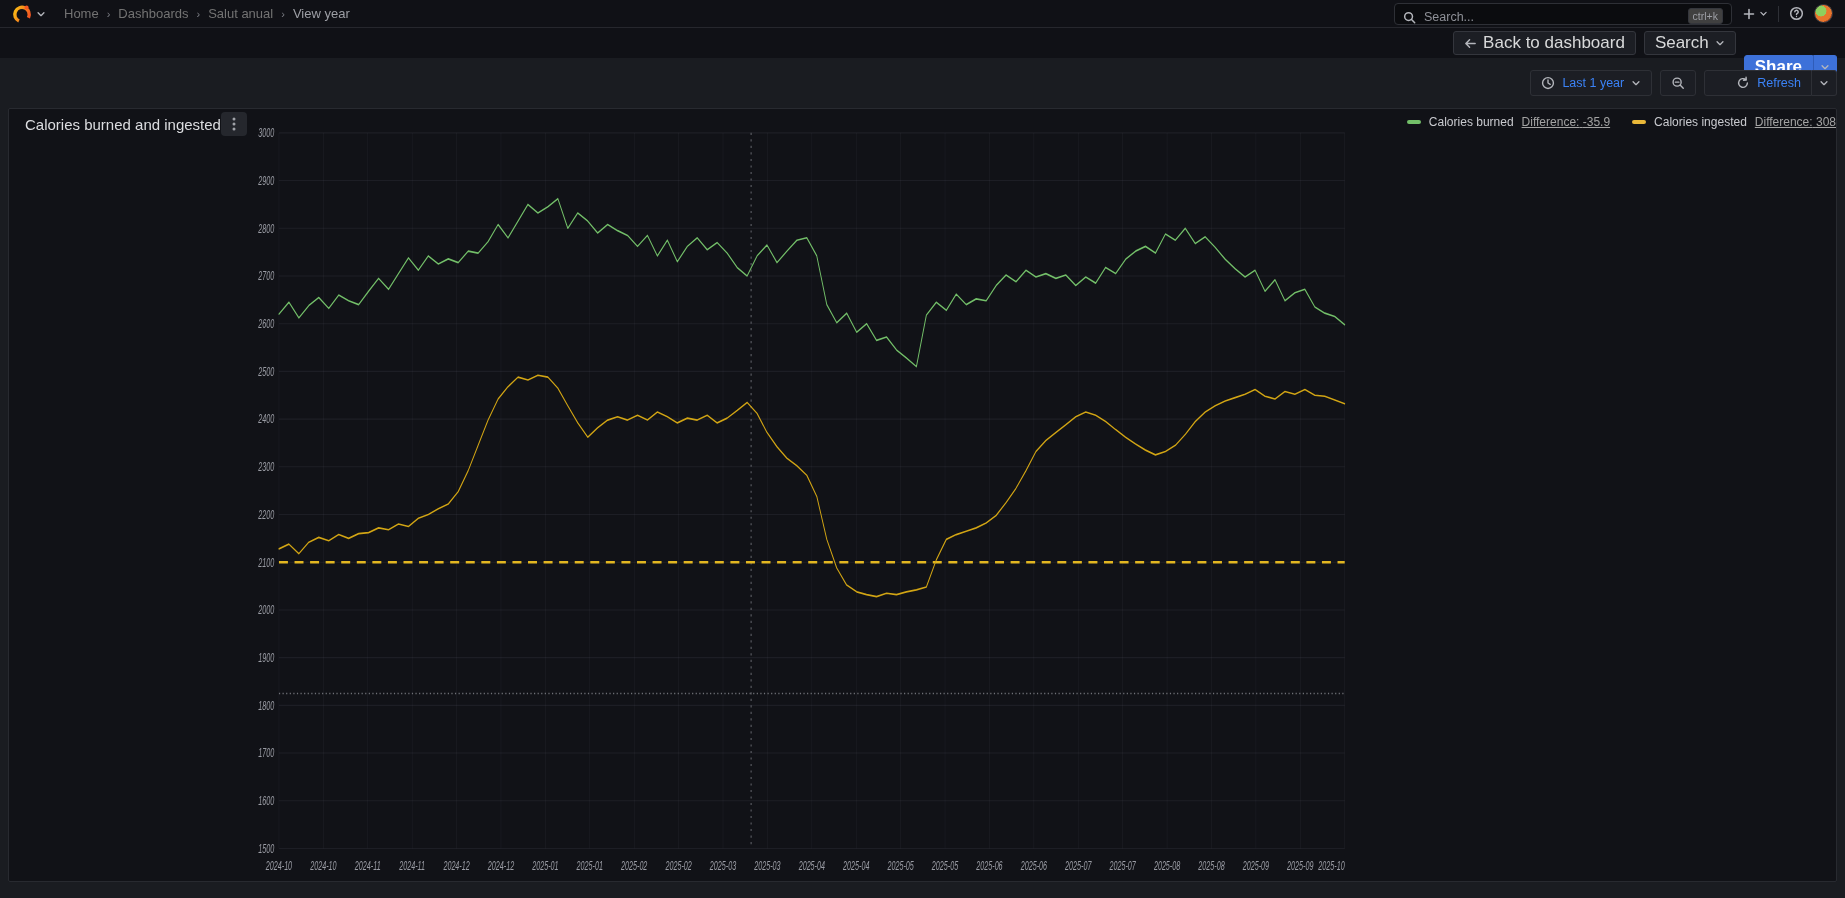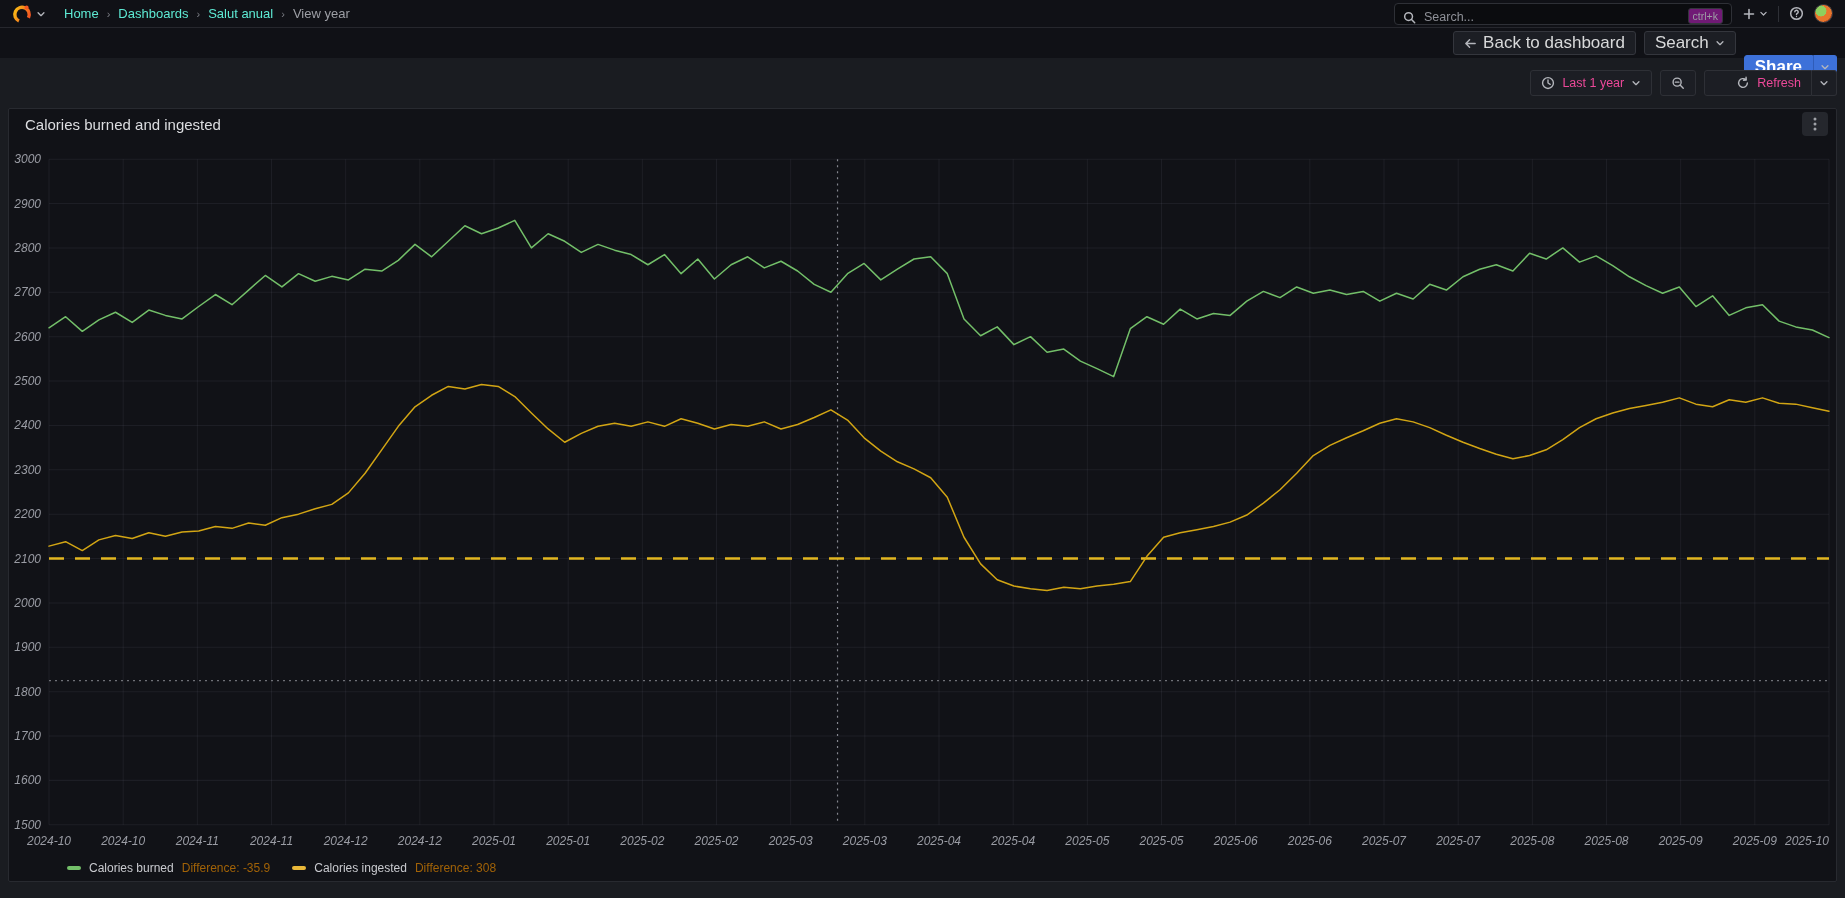--- a/index.html
+++ b/index.html
@@ -5,71 +5,71 @@
   * { margin:0; padding:0; box-sizing:border-box; }
   html,body { width:1845px; height:898px; overflow:hidden; background:#1a1c21;
     font-family:"Liberation Sans", sans-serif; color:#d8d9da; }
 
   
   .chrome { position:absolute; top:0; left:0; right:0; height:58px; background:#101116; }
   .navbar { height:28px; display:flex; align-items:center; padding:0 12px;
     border-bottom:1px solid #26272d; }
   .logo-wrap { display:flex; align-items:center; gap:4px; margin-right:18px; cursor:pointer; }
   .crumbs { display:flex; align-items:center; gap:8px; font-size:13px; }
-  .crumb { color:#5eead4; cursor:pointer; }
+  .crumb { color:#737373; cursor:pointer; }
   .crumb.current { color:#9d9fa5; }
   .crumb-sep { color:#7b7d84; font-size:11px; }
   .nav-right { margin-left:auto; display:flex; align-items:center; gap:10px; }
   .searchbox { display:flex; align-items:flex-end; gap:8px; width:338px; height:22px;
     background:#0b0c0f; border:1px solid #2e3036; border-radius:4px; padding:0 8px; }
   .searchbox .ph { color:#8e9097; font-size:12.5px; flex:1; }
   .kbd { font-size:10.5px; color:#9d9fa5; border:1px solid #34363c; border-radius:3px;
-    padding:1px 4px; background:#701a75; }
+    padding:1px 4px; background:#404040; }
   .navicon { display:flex; align-items:center; gap:3px; color:#b4b6bc; cursor:pointer; }
   .vdiv { width:1px; height:16px; background:#2e3036; }
   .avatar { width:19px; height:19px; border-radius:50%;
     background:radial-gradient(circle at 35% 35%, #8fd05e 0 35%, #e8762c 36% 70%, #c2511f 71%);
     border:1px solid #3a3c42; cursor:pointer; }
 
   
   .toolbar { height:30px; display:flex; align-items:center; justify-content:flex-end;
     gap:8px; padding:0 8px; }
   .btn { display:inline-flex; align-items:center; gap:6px; height:24px; padding:0 10px;
     font-size:17px; color:#d8d9da; background:#1c1e24; border:1px solid #34363d;
     border-radius:3px; cursor:pointer; white-space:nowrap; }
   .btn-blue { background:#3d71d9; border:1px solid #3d71d9; color:#ffffff; font-weight:700;margin-top:48px; }
   .split { display:inline-flex; }
   .split .btn-blue.main { border-radius:3px 0 0 3px; }
   .split .btn-blue.caret { border-radius:0 3px 3px 0; padding:0 6px; border-left:1px solid #2f5cb8; }
 
   
   .timebar { position:absolute; top:70px; right:8px; display:flex; align-items:center; gap:8px; }
   .tbtn { display:inline-flex; align-items:center; gap:7px; height:26px; padding:0 10px;
-    font-size:12.5px; font-weight:500; color:#ec4899; background:#1c1e24;
+    font-size:12.5px; font-weight:500; color:#3b82f6; background:#1c1e24;
     border:1px solid #2e3036; border-radius:3px; cursor:pointer; white-space:nowrap; }
   .tsplit { display:inline-flex; }
   .tsplit .tbtn.main { border-radius:3px 0 0 3px;padding-left:31px; }
   .tsplit .tbtn.caret { border-radius:0 3px 3px 0; border-left:none; padding:0 7px; }
 
   
   .panel { position:absolute; left:8px; right:8px; top:108px; bottom:16px;
     background:#111217; border:1px solid #282a30; border-radius:2px;
-    display:flex; flex-direction:column; }
+    display:flex; flex-direction:row; }
   .panel-header { height:28px; display:flex; align-items:center; padding:2px 8px 0 16px; }
   .panel-title { font-size:15px; font-weight:500; color:#dcdde0; }
   .kebab { margin-left:auto; width:26px; height:24px; background:#25272d; border-radius:4px;
     display:flex; align-items:center; justify-content:center; color:#a0a2a8;
     font-size:14px; cursor:pointer; letter-spacing:0; }
   .chart-wrap { flex:1; position:relative;font-style:italic; }
   #chart-svg { position:absolute; inset:0; width:100%; height:100%; }
   .legend { height:26px; display:flex; align-items:flex-end; gap:22px; padding:0 0 6px 58px;
     font-size:12px; color:#c9cacf; }
   .legend-item { display:flex; align-items:center; gap:8px; cursor:pointer; }
   .swatch { width:14px; height:4px; border-radius:2px; }
-  .calc { color:#a16207; }
+  .calc { color:#a3a3a3;text-decoration:underline; }
 
   
   .tick-label { fill:#9a9ca4; font-size:12px; font-family:"Liberation Sans",sans-serif; }
   svg { display:block; }
   .icon-stroke { stroke:#b4b6bc; stroke-width:1.6; fill:none; stroke-linecap:round; stroke-linejoin:round; }
 </style>
 </head>
 <body>
 
 <div class="chrome">

